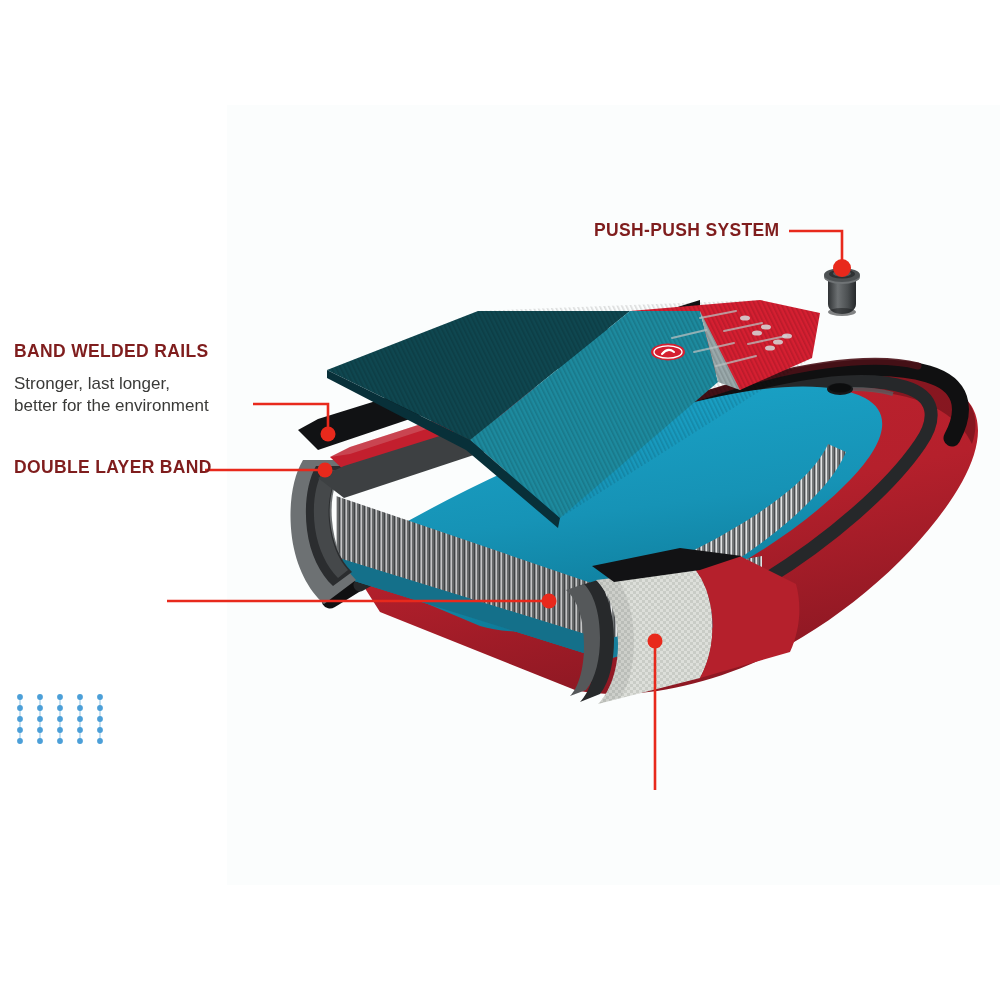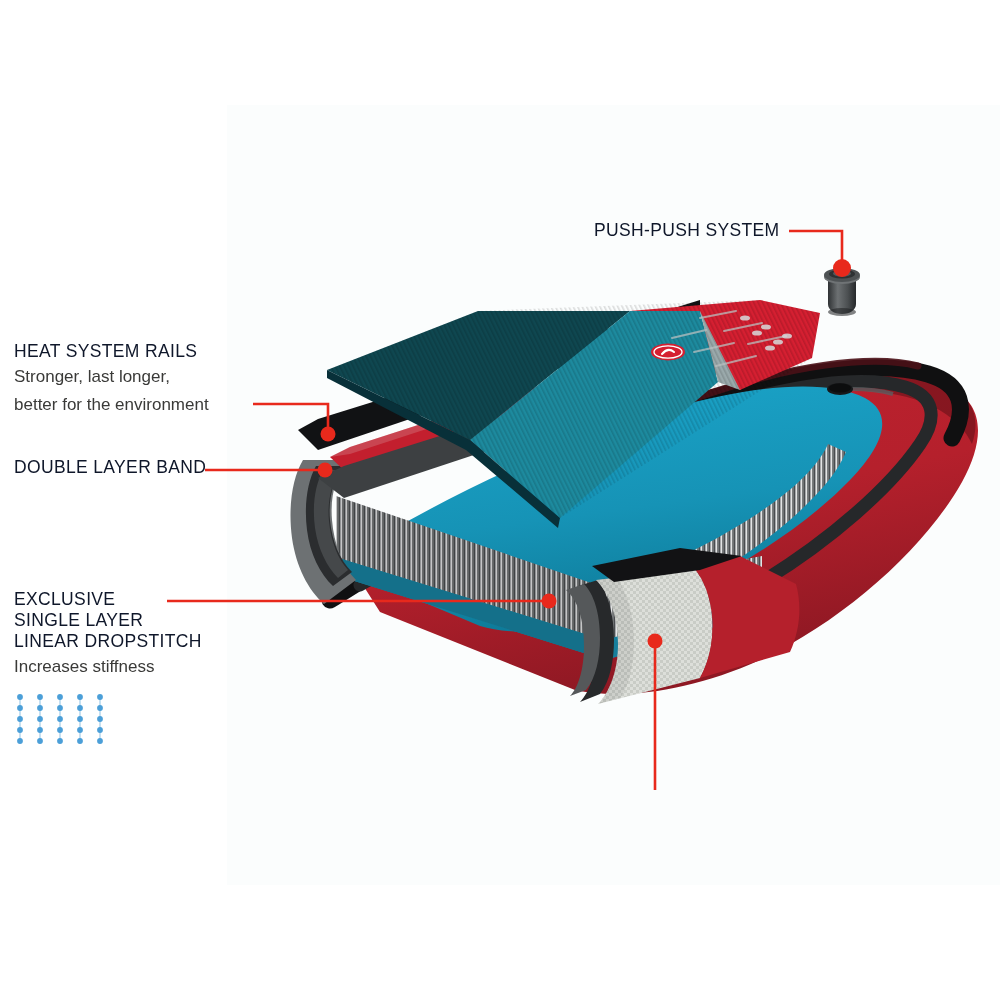--- a/index.html
+++ b/index.html
@@ -42,34 +42,34 @@
     height: 1000px;
     overflow: visible;
   }
 
   
   .callout {
     position: absolute;
     color: #231f1c;
   }
   .callout .title {
-    font-weight: normal;
+    font-weight: bold;
     font-size: 17.5px;
     letter-spacing: 0.02em;
     line-height: 21px;
     white-space: pre-line;
-    color: #0f172a;
+    color: #7f1d1d;
   }
   .callout .sub {
     font-weight: normal;
     font-size: 17px;
-    line-height: 28px;
+    line-height: 22px;
     white-space: pre-line;
     color: #3a3a38;
-    margin-top: 1px;
+    margin-top: 11px;
   }
 
   #callout-heat      { left: 14px;  top: 341px; }
   #callout-rail      { left: 14px;  top: 457px; }
   #callout-drop      { left: 14px;  top: 589px; }
   #callout-push      { left: 594px; top: 220px; }
   #callout-2000d     { left: 630px; top: 800px; }
 
   
   #dropstitch-swatch {
@@ -343,35 +343,29 @@
 
       <path d="M 789,231 L 842,231 L 842,268"></path>
       <circle cx="842" cy="268" r="9" fill="#e8291c" stroke="none"></circle>
 
       <path d="M 655,790 L 655,641"></path>
       <circle cx="655" cy="641" r="7.5" fill="#e8291c" stroke="none"></circle>
     </g>
   </svg>
 
   <div class="callout" id="callout-heat">
-    <div class="title">HEAT SYSTEM RAILS</div>
+    <div class="title">BAND WELDED RAILS</div>
     <div class="sub">Stronger, last longer,
 better for the environment</div>
   </div>
 
   <div class="callout" id="callout-rail">
     <div class="title">DOUBLE LAYER BAND</div>
   </div>
 
-  <div class="callout" id="callout-drop">
-    <div class="title">EXCLUSIVE
-SINGLE LAYER
-LINEAR DROPSTITCH</div>
-    <div class="sub">Increases stiffness</div>
-  </div>
 
   <div class="callout" id="callout-push">
     <div class="title">PUSH-PUSH SYSTEM</div>
   </div>
 
 
   <svg id="dropstitch-swatch" viewBox="0 0 100 56">
       <line x1="6" y1="5" x2="6" y2="49" stroke="#b7d8ee" stroke-width="1.6"></line>
       <circle cx="6" cy="5" r="2.9" fill="#4b9fd8"></circle>
       <circle cx="6" cy="16" r="2.9" fill="#4b9fd8"></circle>

